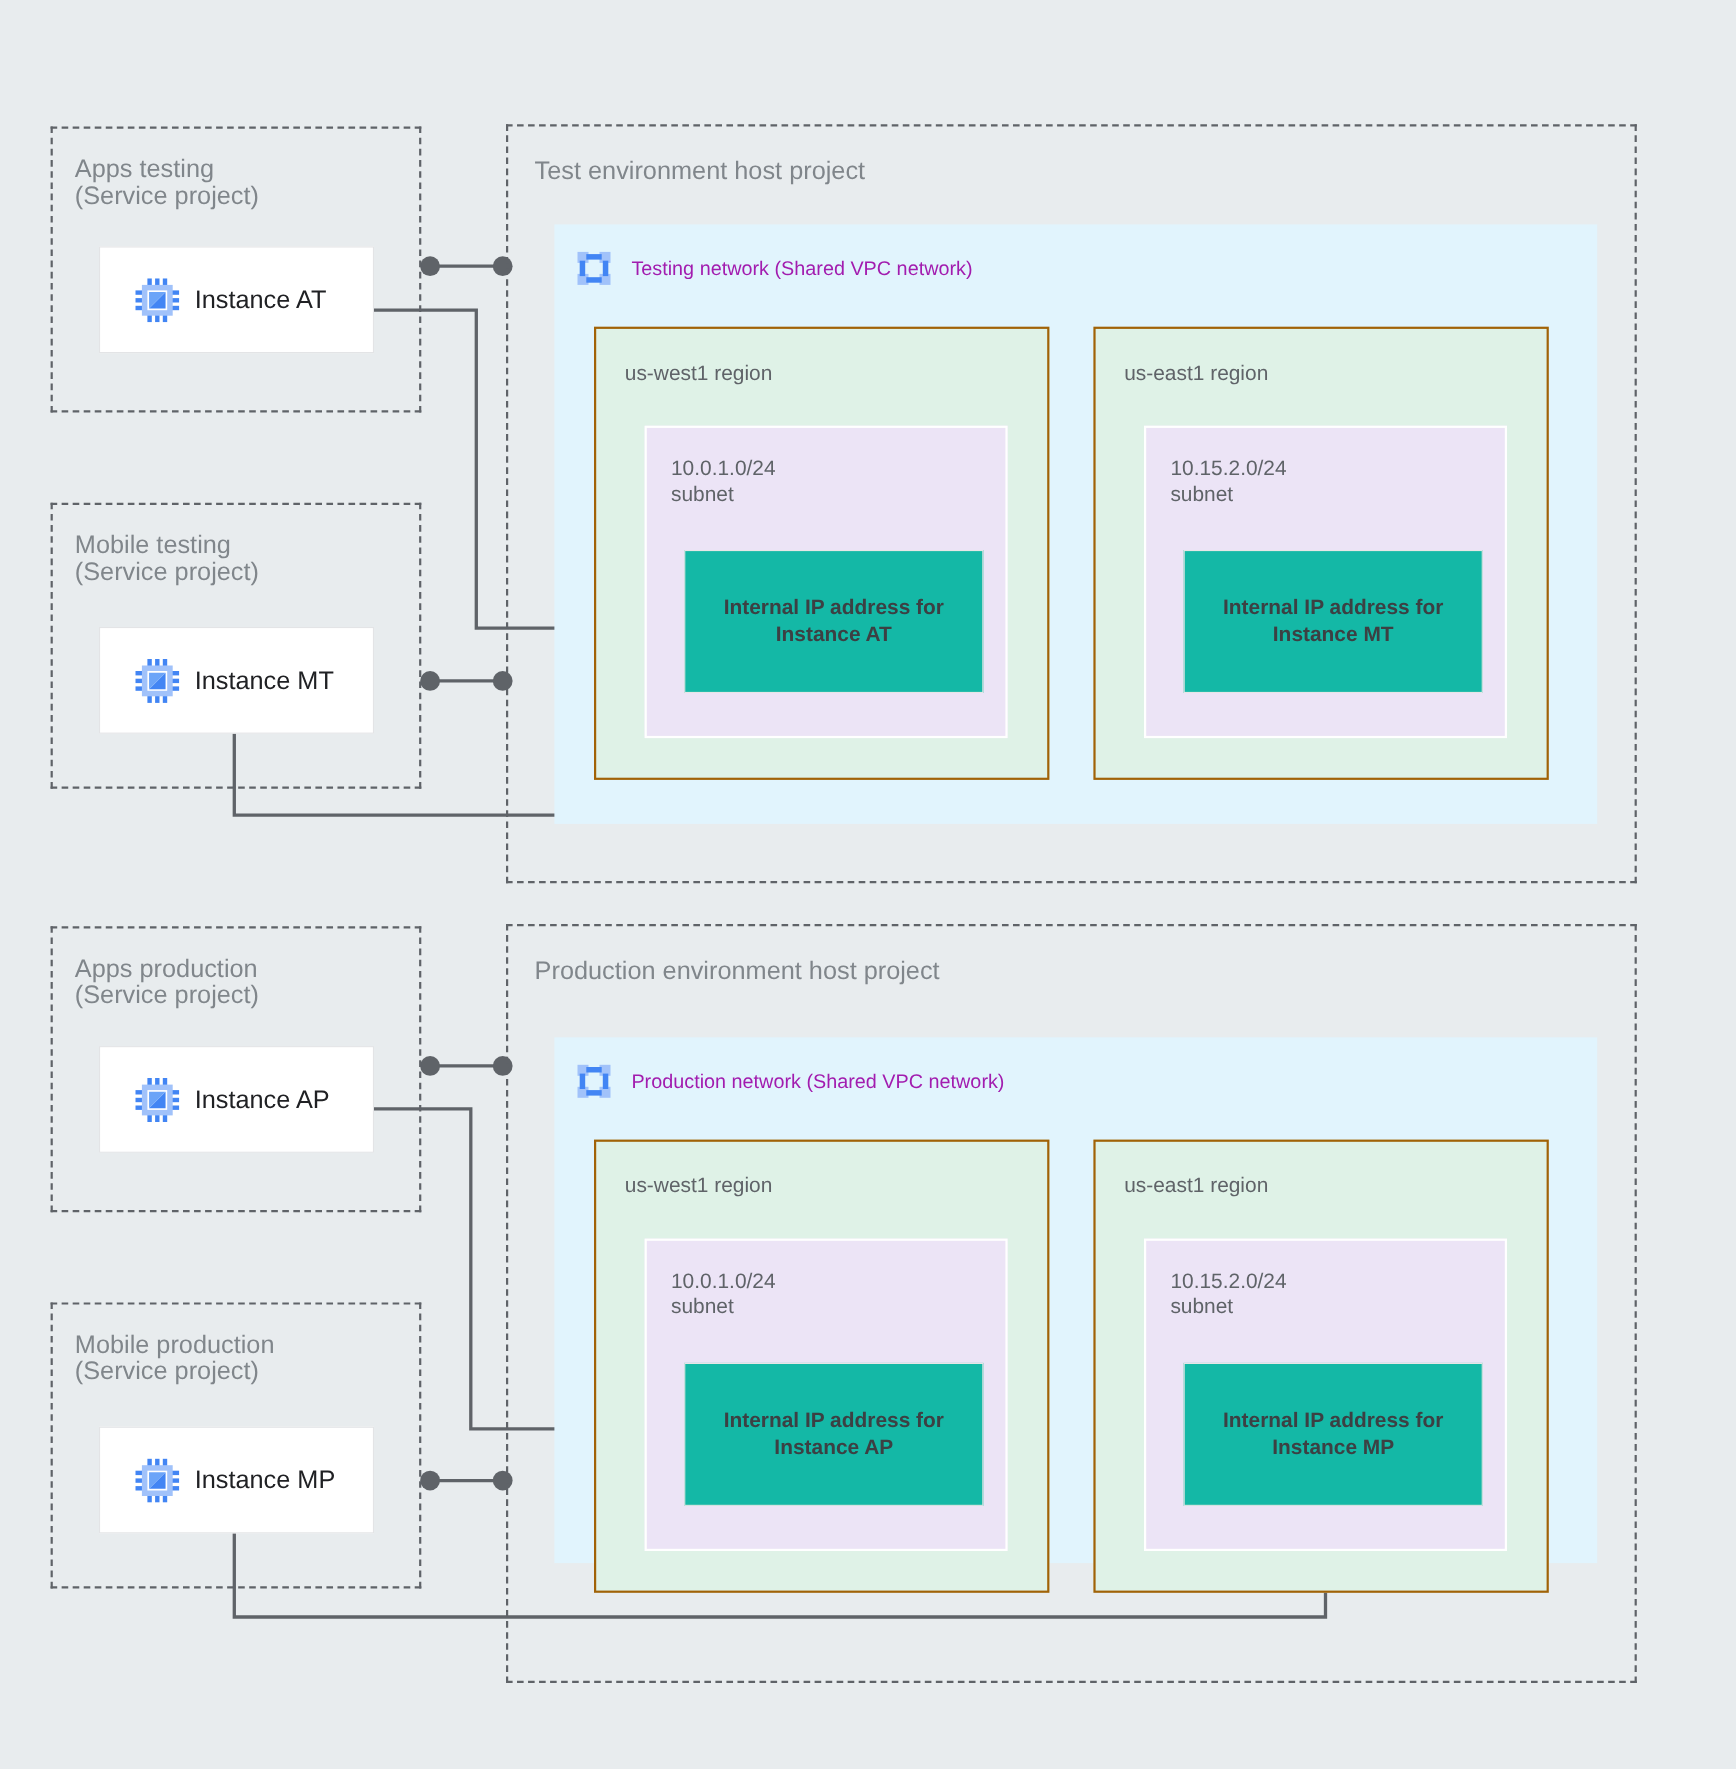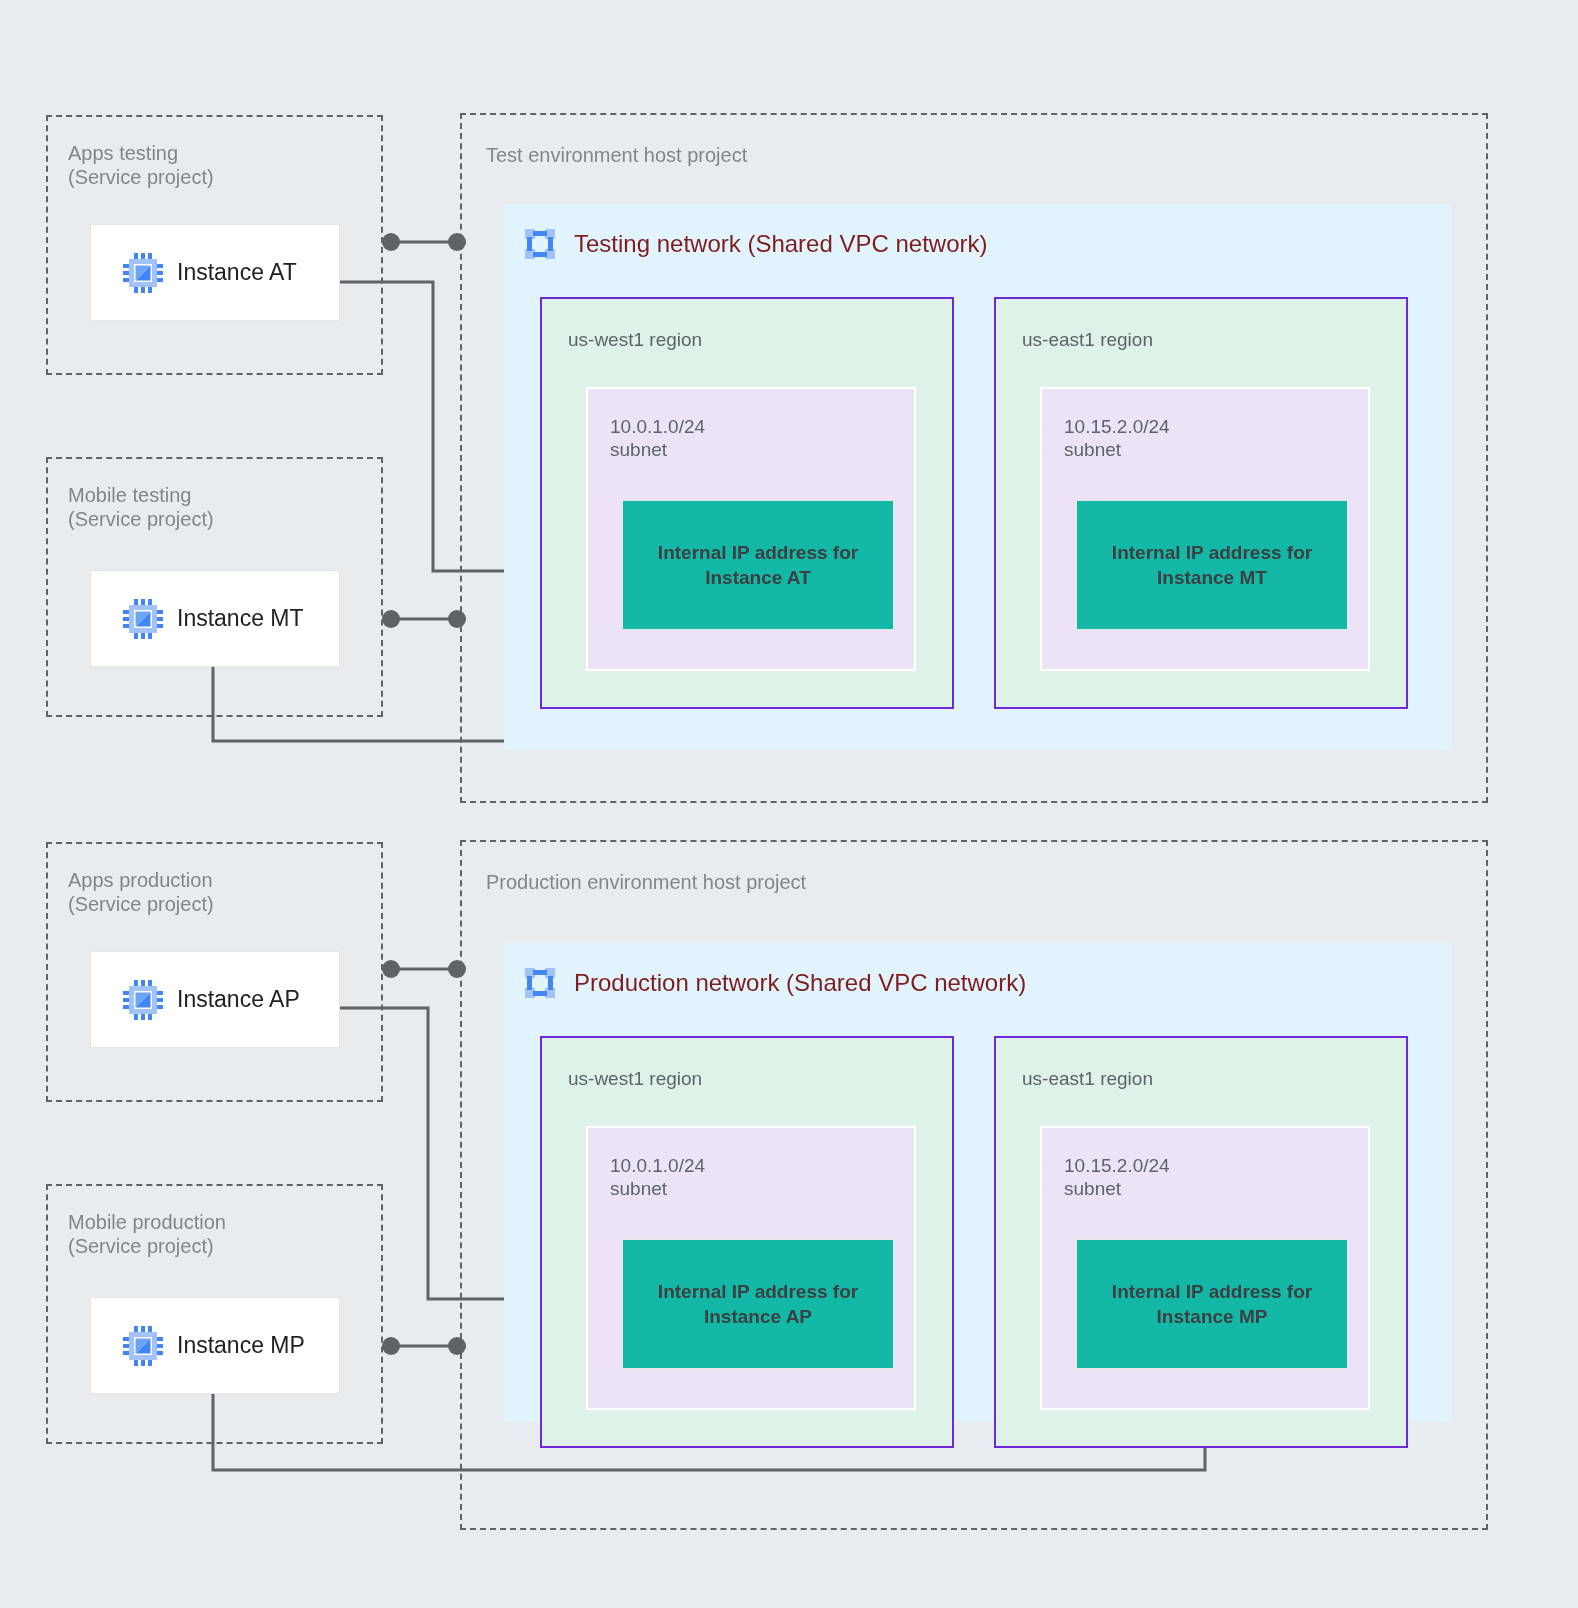--- a/index.html
+++ b/index.html
@@ -16,44 +16,44 @@
   .logo{left:34px;top:36px;display:flex;align-items:center;gap:12px;}
   .logo-text{font-size:30px;color:#5f6368;letter-spacing:.1px;}
   .logo-text b{font-weight:400;}
 
   
   .dashed{
     border:2px dashed #5f6368;
     background:transparent;
   }
   .proj-title{
-    font-size:20px;line-height:24px;color:#80868b;white-space:pre-line;
+    font-size:23px;line-height:24px;color:#80868b;white-space:pre-line;
   }
 
   
   .inst-card{
     background:#fff;border:1px solid #e3e4e6;
     display:flex;align-items:center;gap:14px;padding-left:32px;
   }
   .inst-label{font-size:23px;color:#202124;}
 
   
   .chip{position:relative;width:40px;height:40px;flex:0 0 40px;}
   .chip svg{display:block;width:40px;height:40px;}
 
   
   .vpc{
     background:#e1f4fd;
   }
   .vpc-header{display:flex;align-items:center;gap:16px;}
-  .vpc-title{font-size:24px;color:#7f1d1d;}
+  .vpc-title{font-size:18px;color:#a21caf;}
   .vpcicon{width:36px;height:36px;flex:0 0 36px;}
   .vpcicon svg{display:block;width:36px;height:36px;}
 
-  .region{background:#dff2e7;border:2px solid #6d28d9;}
+  .region{background:#dff2e7;border:2px solid #a16207;}
   .region-title{font-size:19px;color:#5f6368;position:absolute;left:26px;top:30px;}
 
   .subnet{background:#ece4f6;border:2px solid #ffffff;}
   .subnet-title{font-size:19px;line-height:23px;color:#5f6368;white-space:pre-line;position:absolute;left:22px;top:26px;}
 
   .ipbox{
     background:#14b8a6;border:1px solid #e6e6e6;
     display:flex;align-items:center;justify-content:center;text-align:center;
   }
   .ipbox span{font-size:19px;line-height:25px;font-weight:bold;color:#3c4043;white-space:pre-line;}

